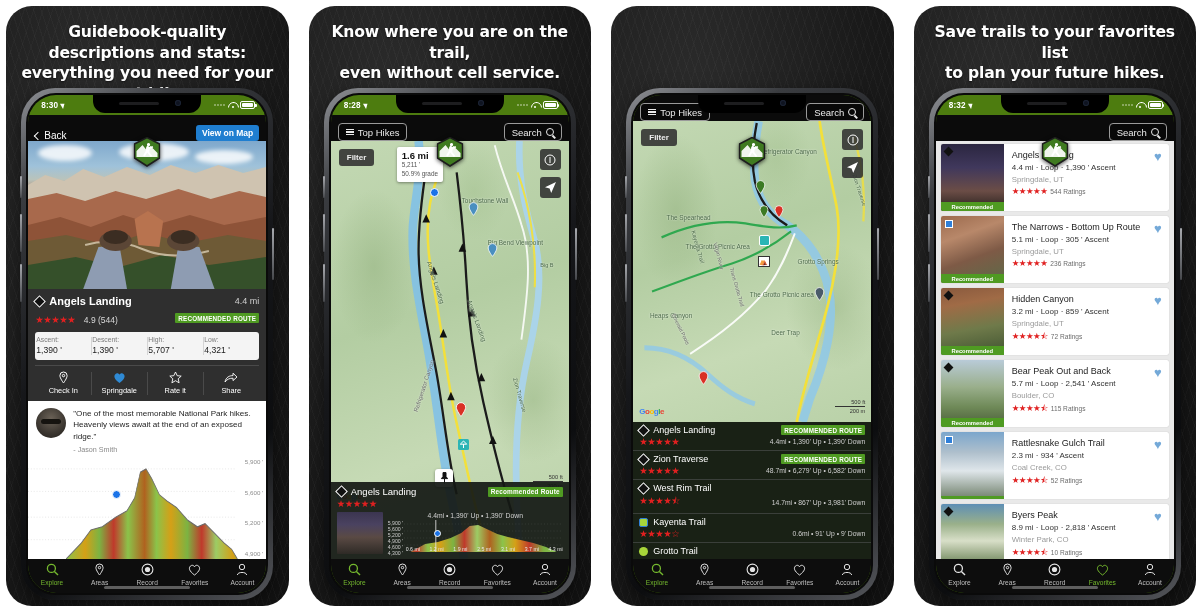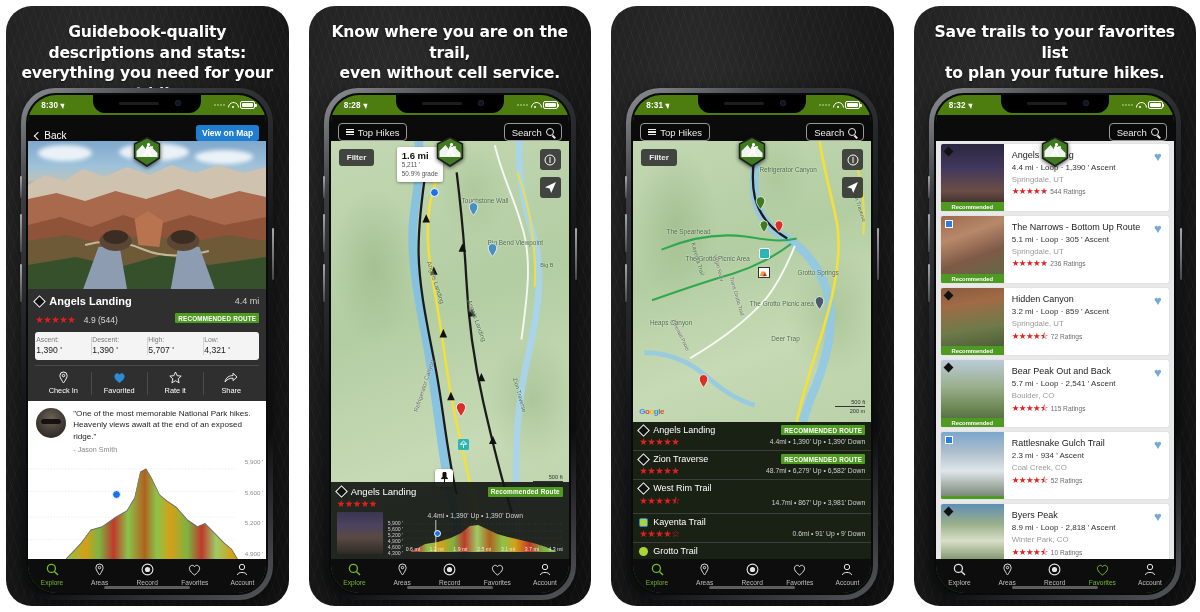--- a/index.html
+++ b/index.html
@@ -331,21 +331,21 @@
                     </svg>
                 </div>
                 <div class="lb">Check In</div>
               </div>
               <div class="action">
                 <div class="ic">
                   <svg width="13" height="12" viewBox="0 0 13 12">
                       <path d="M6.5 11 C1 7 0.6 4 2.3 2.2 C3.8 0.6 5.7 1.3 6.5 2.7 C7.3 1.3 9.2 0.6 10.7 2.2 C12.4 4 12 7 6.5 11 Z" fill="#2f8ad4"></path>
                     </svg>
                 </div>
-                <div class="lb">Favorited</div>
+                <div class="lb">Springdale</div>
               </div>
               <div class="action">
                 <div class="ic">
                   <svg width="13" height="13" viewBox="0 0 13 13">
                       <path d="M6.5 1 L8.2 4.7 L12.2 5.1 L9.2 7.8 L10.1 11.8 L6.5 9.7 L2.9 11.8 L3.8 7.8 L0.8 5.1 L4.8 4.7 Z" fill="none" stroke="#fff" stroke-width="0.9"></path>
                     </svg>
                 </div>
                 <div class="lb">Rate it</div>
               </div>
               <div class="action">
@@ -728,36 +728,20 @@
       <span class="btn-side btn-l2"></span>
       <span class="btn-side btn-l3"></span>
       <span class="btn-side btn-r1"></span>
       <div class="phone-inner">
         <div class="notch">
           <span class="speaker"></span>
           <span class="cam"></span>
         </div>
         <div class="screen">
 
-          <div class="statusbar">
-            <div class="time">
-              <span>8:31</span>
-              <span class="loc-arrow"></span>
-            </div>
-            <div class="right">
-              <span class="sig-dots">
-                  <i></i>
-                  <i></i>
-                  <i></i>
-                  <i></i>
-                </span>
-              <span class="wifi"></span>
-              <span class="batt"></span>
-            </div>
-          </div>
 
           <div class="appbar">
             <div class="pill-btn">
               <span class="hamburger">
                   <i></i>
                   <i></i>
                   <i></i>
                 </span>
               <span>Top Hikes</span>
             </div>

